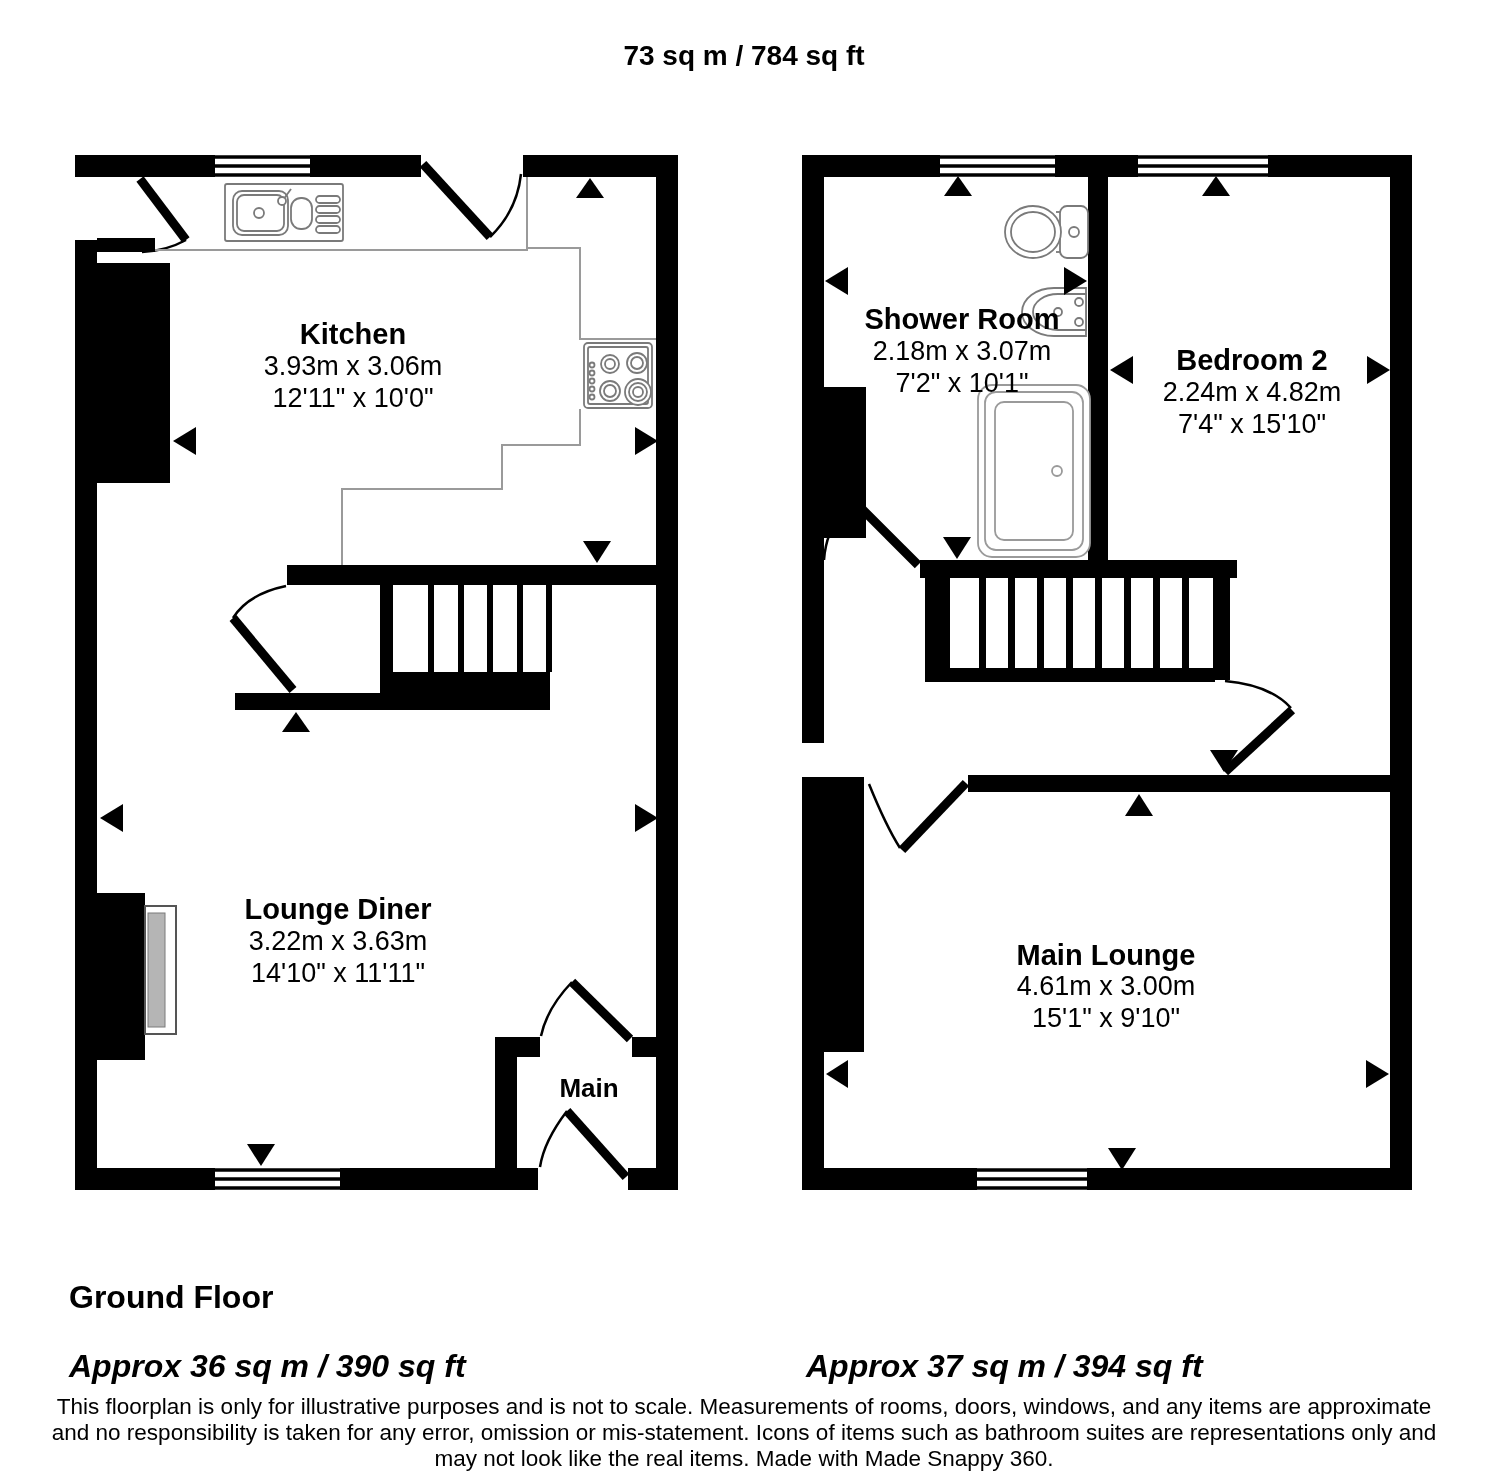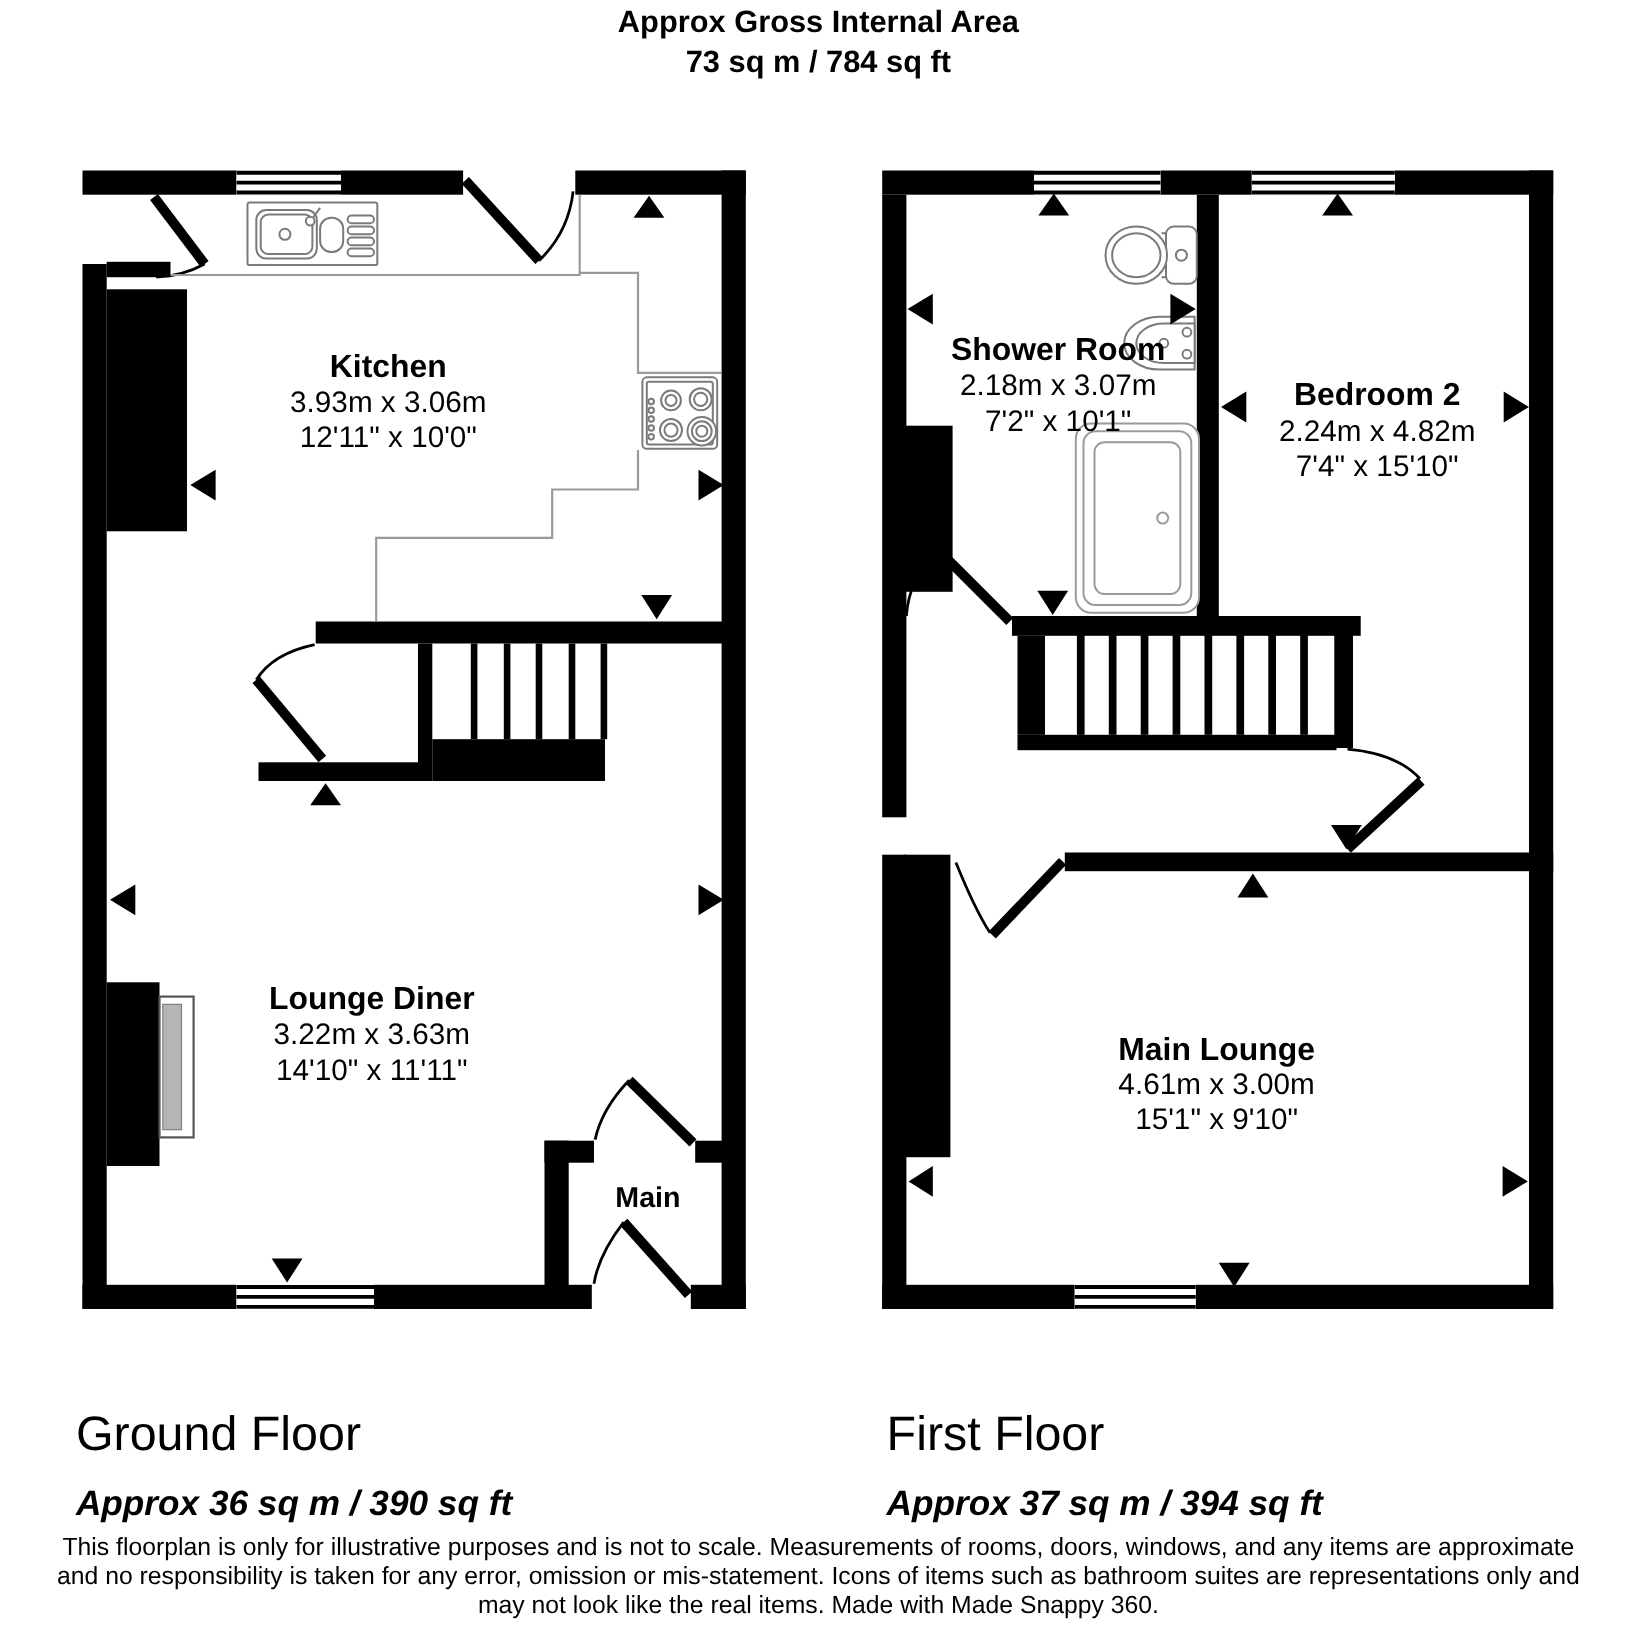--- a/index.html
+++ b/index.html
@@ -5,21 +5,21 @@
   html,body{margin:0;padding:0;background:#fff;}
   .page{position:relative;width:1488px;height:1483px;background:#fff;overflow:hidden;
         font-family:"Liberation Sans",sans-serif;color:#000;}
   svg{position:absolute;left:0;top:0;}
   .w{fill:#000;}
   .lbl{position:absolute;transform:translate(-50%,-50%);white-space:nowrap;text-align:center;line-height:1;}
   .room-name{font-weight:bold;font-size:29px;}
   .room-dim{font-size:27px;}
   .porch-name{font-weight:bold;font-size:26px;}
   .title-line{position:absolute;left:744px;transform:translateX(-50%);font-weight:bold;font-size:28px;white-space:nowrap;}
-  .floor-name{position:absolute;font-size:44px;font-weight:400;white-space:nowrap;}
+  .floor-name{position:absolute;font-size:32px;font-weight:700;white-space:nowrap;}
   .floor-area{position:absolute;font-size:32px;font-weight:bold;white-space:nowrap;font-style:italic;}
   .disc{position:absolute;left:744px;transform:translateX(-50%);font-size:22.5px;white-space:nowrap;color:#000;}
 </style>
 </head>
 <body>
 
 <div class="page">
 
   <svg width="1488" height="1483" viewBox="0 0 1488 1483">
 
@@ -238,21 +238,20 @@
         <path d="M 943,537 L 971,537 L 957,559 Z"></path>
         <path d="M 1210,750 L 1238,750 L 1224,772 Z"></path>
         <path d="M 1125,816 L 1153,816 L 1139,794 Z"></path>
         <path d="M 848,1060 L 848,1088 L 826,1074 Z"></path>
         <path d="M 1366,1060 L 1366,1088 L 1389,1074 Z"></path>
         <path d="M 1108,1148 L 1136,1148 L 1122,1170 Z"></path>
       </g>
     </g>
   </svg>
 
-  <div class="title-line" style="top:4px">Approx Gross Internal Area</div>
   <div class="title-line" style="top:40px">73 sq m / 784 sq ft</div>
 
   <div class="lbl room-name" style="left:353px;top:334px">Kitchen</div>
   <div class="lbl room-dim" style="left:353px;top:366px">3.93m x 3.06m</div>
   <div class="lbl room-dim" style="left:353px;top:398px">12'11" x 10'0"</div>
 
   <div class="lbl room-name" style="left:338px;top:909px">Lounge Diner</div>
   <div class="lbl room-dim" style="left:338px;top:941px">3.22m x 3.63m</div>
   <div class="lbl room-dim" style="left:338px;top:973px">14'10" x 11'11"</div>
 
@@ -265,20 +264,19 @@
   <div class="lbl room-name" style="left:1252px;top:360px">Bedroom 2</div>
   <div class="lbl room-dim" style="left:1252px;top:392px">2.24m x 4.82m</div>
   <div class="lbl room-dim" style="left:1252px;top:424px">7'4" x 15'10"</div>
 
   <div class="lbl room-name" style="left:1106px;top:955px">Main Lounge</div>
   <div class="lbl room-dim" style="left:1106px;top:986px">4.61m x 3.00m</div>
   <div class="lbl room-dim" style="left:1106px;top:1018px">15'1" x 9'10"</div>
 
   <div class="floor-name" style="left:69px;top:1279px">Ground Floor</div>
   <div class="floor-area" style="left:69px;top:1348px">Approx 36 sq m / 390 sq ft</div>
-  <div class="floor-name" style="left:806px;top:1279px">First Floor</div>
   <div class="floor-area" style="left:806px;top:1348px">Approx 37 sq m / 394 sq ft</div>
 
   <div class="disc" style="top:1394px">This floorplan is only for illustrative purposes and is not to scale. Measurements of rooms, doors, windows, and any items are approximate</div>
   <div class="disc" style="top:1420px">and no responsibility is taken for any error, omission or mis-statement. Icons of items such as bathroom suites are representations only and</div>
   <div class="disc" style="top:1446px">may not look like the real items. Made with Made Snappy 360.</div>
 
 </div>
 
 </body></html>

